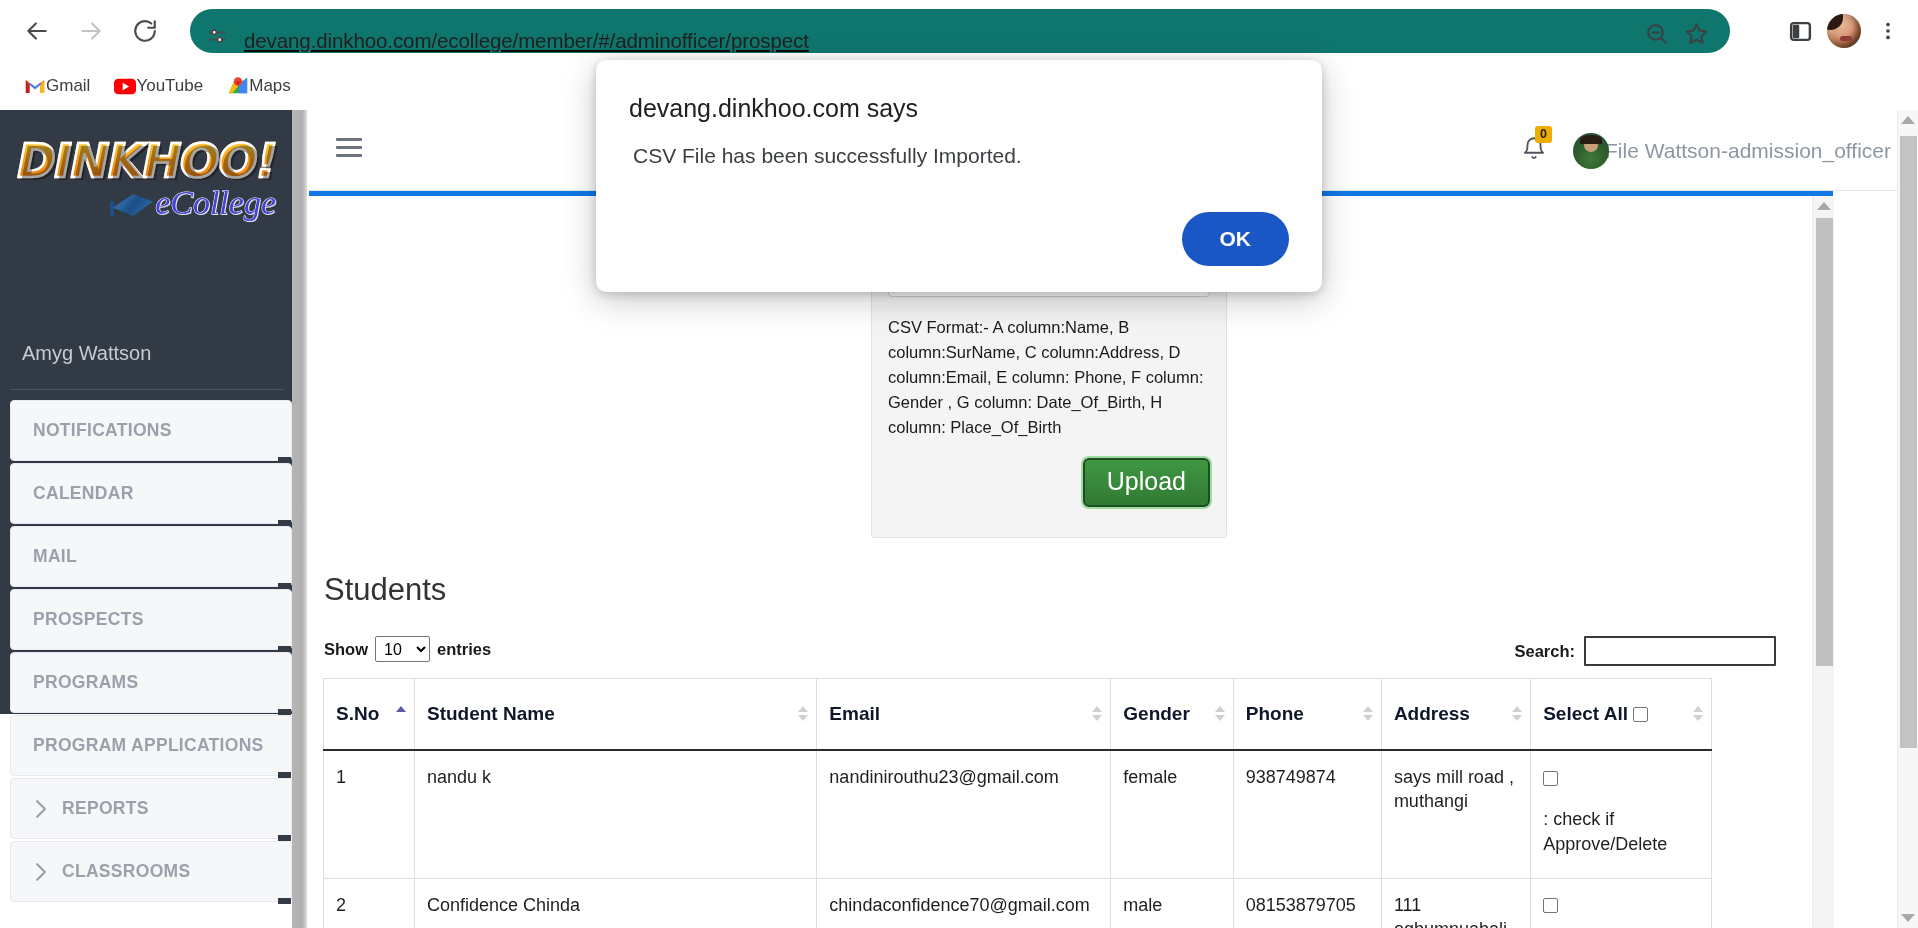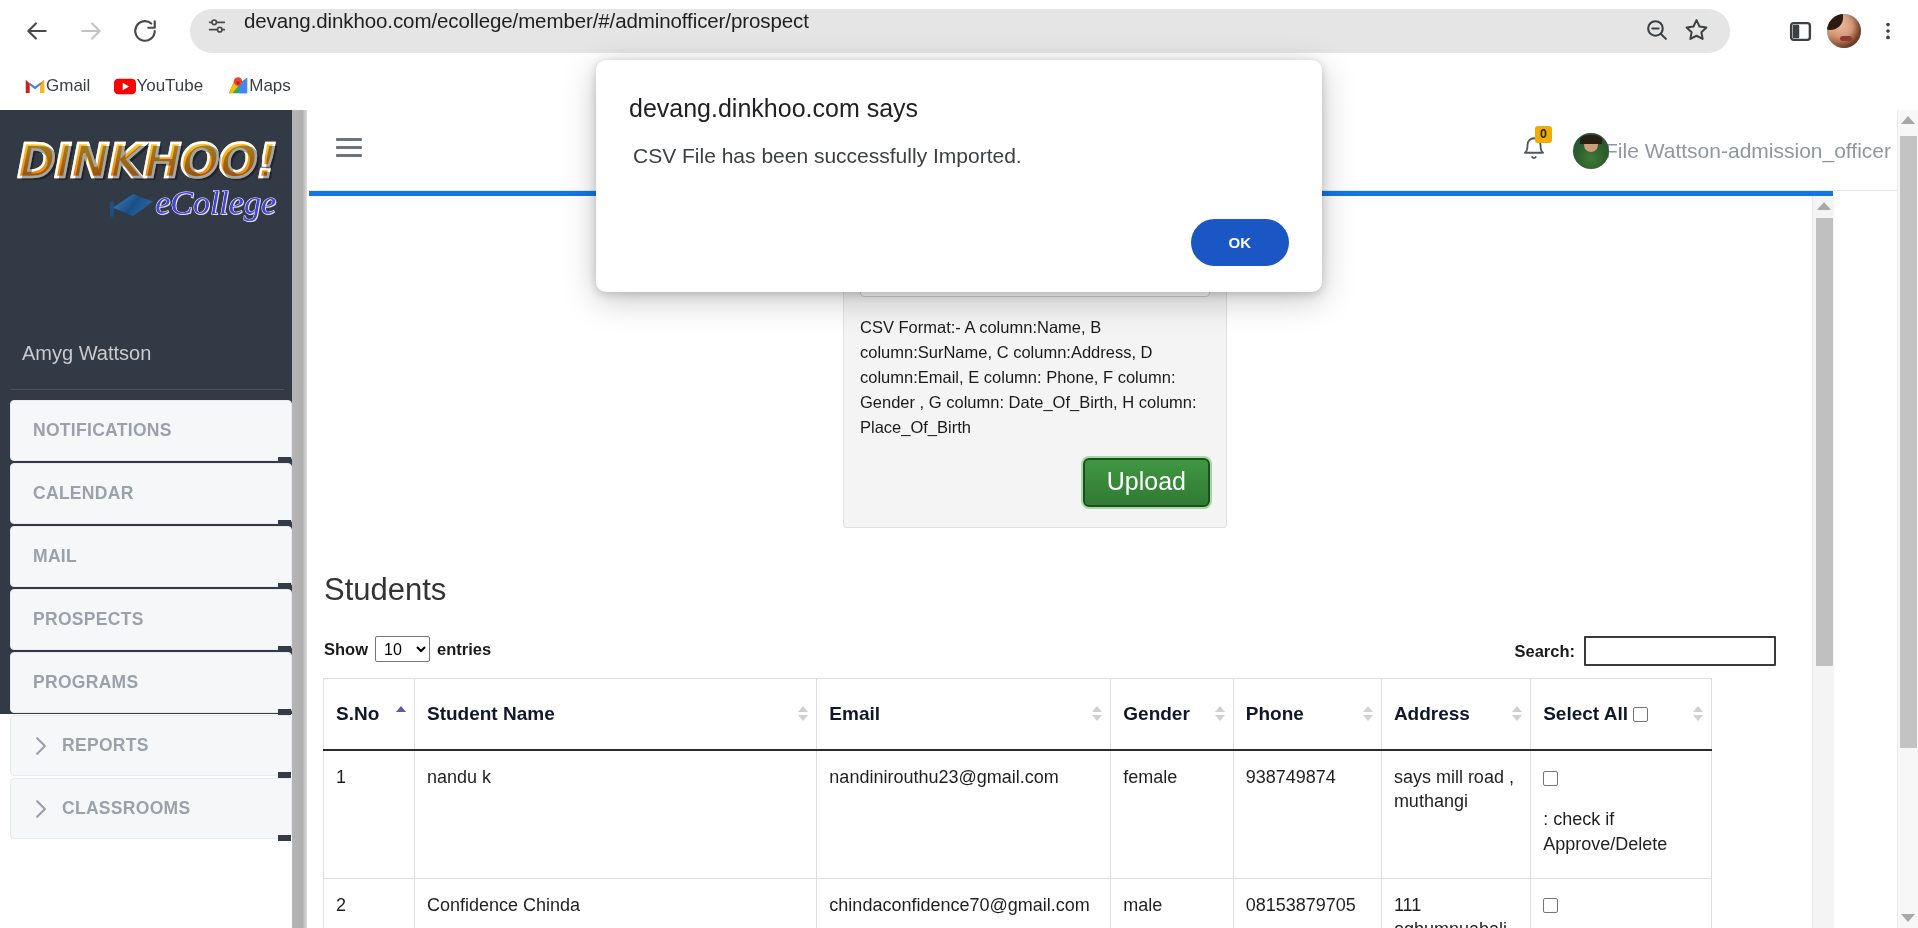--- a/index.html
+++ b/index.html
@@ -23,22 +23,22 @@
   .nav-btn {
     width: 46px; height: 46px; margin-left: 8px;
     display: flex; align-items: center; justify-content: center;
     border-radius: 50%; cursor: pointer; flex: 0 0 auto;
   }
   .nav-btn:first-child { margin-left: 14px; }
   .nav-btn svg { display:block; }
 
   #omnibox {
     position: absolute; left: 190px; top: 9px; width: 1540px; height: 44px;
-    background: #e5e5e5; border-radius: 22px;
-    display: flex; align-items: flex-start;
+    background: #0f766e; border-radius: 22px;
+    display: flex; align-items: flex-end; text-decoration: underline;
   }
   #site-info-icon {
     width: 34px; height: 34px; margin-left: 10px; border-radius: 50%;
     display: flex; align-items: center; justify-content: center;
     cursor: pointer; flex: 0 0 auto;
   }
   #url-text {
     margin-left: 10px; font-size: 20.5px; color: #1f1f1f;
     letter-spacing: -0.1px; white-space: nowrap; overflow: hidden;
     flex: 1 1 auto;
@@ -215,23 +215,23 @@
   
   #content {
     position: absolute; left: 307px; top: 86px; width: 1527px; height: 732px;
     background: #ffffff; overflow: hidden;
   }
   #csv-title {
     position: absolute; left: 735px; top: 18px;
     font-size: 22px; color: #8a5a2b;
   }
   #upload-panel {
-    position: absolute; left: 536px; top: 48px; width: 384px;
+    position: absolute; left: 564px; top: 48px; width: 356px;
     background: #f4f4f4; border: 1px solid #e2e2e2; border-radius: 3px;
-    padding: 14px 16px 20px 16px;
+    padding: 14px 16px 30px 16px;
   }
   #file-input-box {
     background: #ffffff; border: 1px solid #cfcfcf; border-radius: 4px;
     height: 38px; display: flex; align-items: center; padding: 0 8px;
     overflow: hidden;
   }
   #choose-file-btn {
     background: linear-gradient(180deg,#f6f6f6,#e4e4e4);
     border: 1px solid #a9a9a9; border-radius: 3px;
     font-size: 16.5px; color: #1a1a1a; padding: 3px 11px; cursor: pointer;
@@ -349,21 +349,21 @@
     position: absolute; left: 33px; top: 34px;
     font-size: 25px; color: #202124; font-weight: normal;
   }
   #dialog-message {
     position: absolute; left: 37px; top: 84px;
     font-size: 21px; color: #3c4043;
   }
   #dialog-ok-btn {
     position: absolute; right: 33px; bottom: 26px;
     background: #1a56c4; color: #ffffff; border: none; border-radius: 28px;
-    font-size: 15px; font-weight: bold; padding: 15px 38px; cursor: pointer;
+    font-size: 21px; font-weight: bold; padding: 15px 38px; cursor: pointer;
     font-family: "Liberation Sans", sans-serif;
   }
 </style>
 </head>
 <body>
 
 <div id="browser-chrome">
 
   <div id="toolbar">
     <div class="nav-btn">
@@ -495,20 +495,24 @@
       <div class="smi">
         <span>MAIL</span>
         <span class="smi-notch"></span>
       </div>
       <div class="smi">
         <span>PROSPECTS</span>
         <span class="smi-notch"></span>
       </div>
       <div class="smi">
         <span>PROGRAMS</span>
+        <span class="smi-notch"></span>
+      </div>
+      <div class="smi">
+        <span>PROGRAM APPLICATIONS</span>
         <span class="smi-notch"></span>
       </div>
       <div class="smi">
         <span class="chev">
           <svg width="15" height="20" viewBox="0 0 12 18" fill="none" stroke="#9ba1ab" stroke-width="2" stroke-linecap="round" stroke-linejoin="round">
               <polyline points="3 2 10 9 3 16"></polyline>
             </svg>
         </span>
         <span>REPORTS</span>
         <span class="smi-notch"></span>

